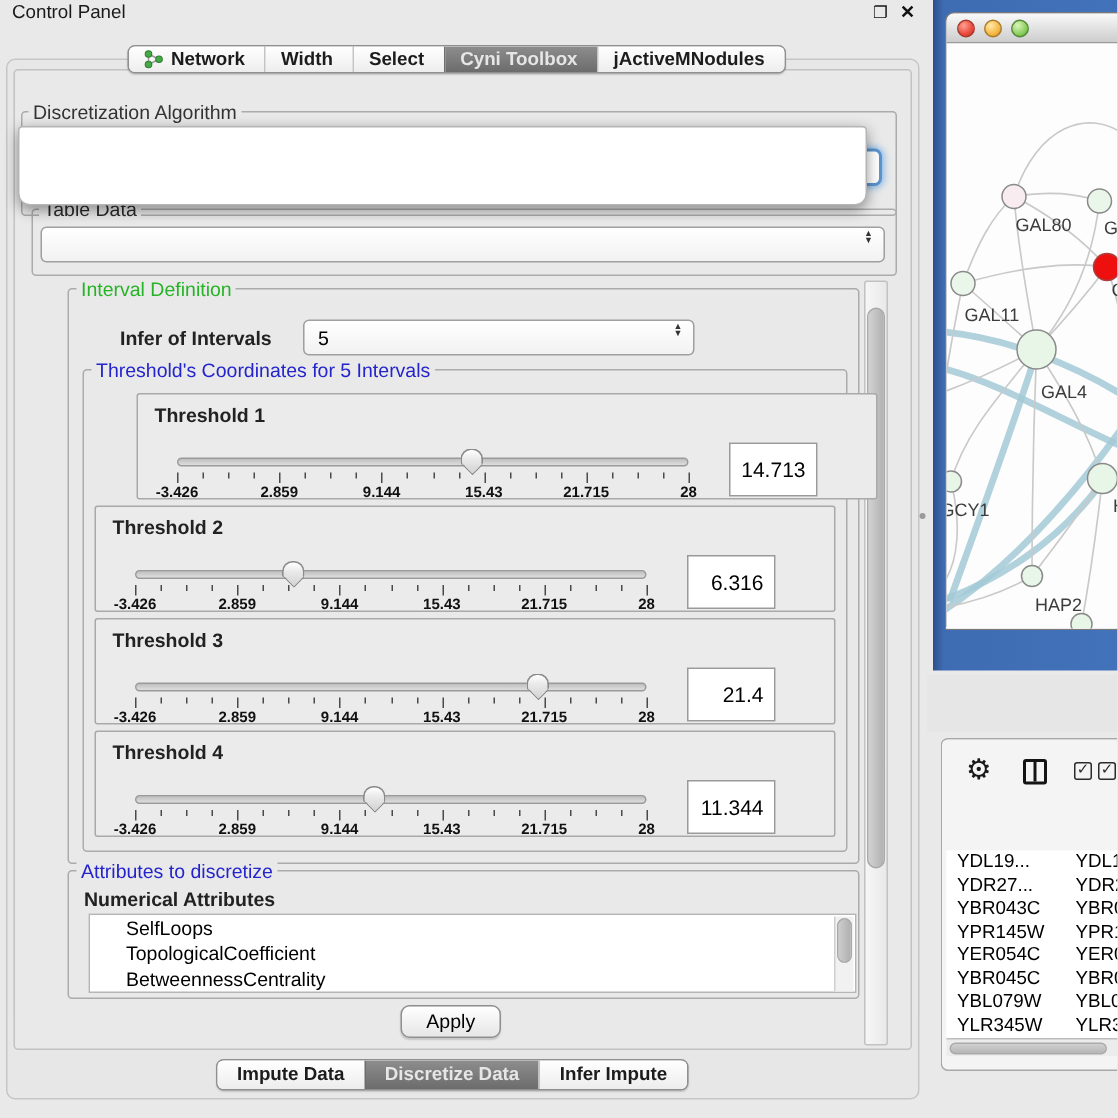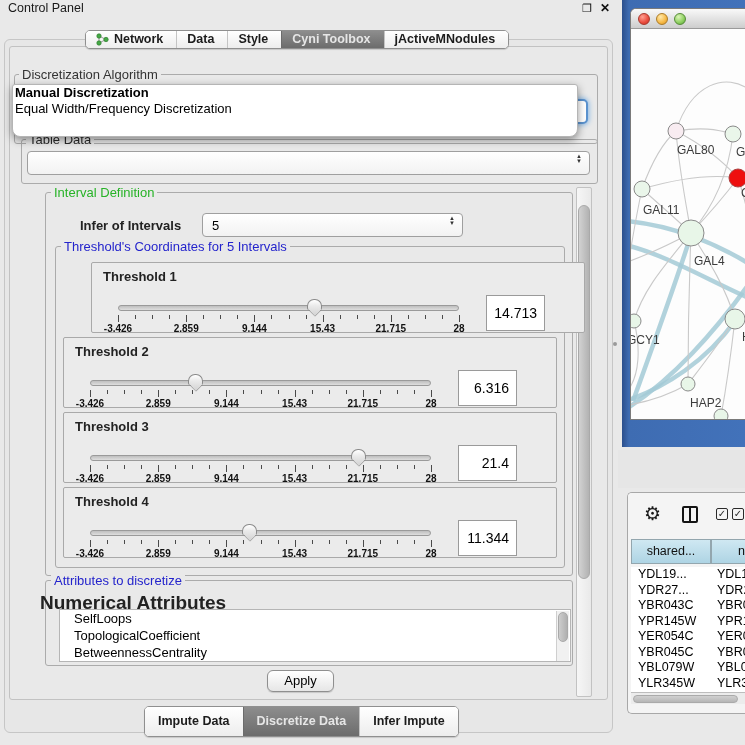--- a/index.html
+++ b/index.html
@@ -23,21 +23,21 @@
   
   .segbar { display:flex; border:1px solid #8f8f8f; border-radius:5px; overflow:hidden; background:#fff;
             box-shadow:0 1px 1px rgba(0,0,0,.15); }
   .seg { display:flex; align-items:center; gap:5px; padding:0 13px; font-size:12.5px; font-weight:700;
          color:#1c1c1c; background:linear-gradient(#ffffff,#ededed); border-left:1px solid #c4c4c4;
          white-space:nowrap; cursor:pointer; }
   .seg:first-child { border-left:none; }
   .seg.active { background:linear-gradient(#8d8d8d,#6c6c6c); color:#e6e6e6; border-left-color:#6c6c6c; }
   #top-tabs { left:85px; top:30px; height:19px; z-index:6; }
   #top-tabs .seg { line-height:17px;padding-left:10px; }
-  #bottom-tabs { left:144px; top:706px; height:31px; z-index:6; }
+  #bottom-tabs { left:144px; top:706px; height:21px; z-index:6; }
   #bottom-tabs .seg { line-height:19px; }
 
   
   .groupbox { border:1px solid #ababab; border-radius:3px; }
   .grouptitle { position:absolute; background:#e9e9e9; padding:0 3px; font-size:13px; line-height:13px; }
 
   #algo-group { left:14px; top:74px; width:584px; height:70px; }
   #algo-title { left:19px; top:68px; color:#333; }
   #algo-combo { left:22px; top:99px; width:566px; height:25px; background:#fff; border:2px solid #5b93cf;
                 border-radius:5px; box-shadow:0 0 5px 1px #86b7e6; }
@@ -89,23 +89,23 @@
             background:linear-gradient(#ffffff,#dcdcdc); cursor:pointer; }
   .handle:after { content:""; position:absolute; left:2.1px; top:4.6px; width:9px; height:9px;
             background:linear-gradient(135deg,#f2f2f2,#d2d2d2); border:1px solid #8a8a8a;
             border-top:none; border-left:none; transform:rotate(45deg); border-radius:1px; }
   .value-box { position:absolute; left:394px; top:32px; width:59px; height:36px; border:1px solid #9a9a9a;
                background:#fff; font-family:"Liberation Sans",sans-serif; font-size:14px; text-align:right;
                padding-right:7px; color:#000; }
 
   #attr-group { left:45px; top:580px; width:528px; height:86px; }
   #attr-title { left:51px; top:574px; color:#2424cc; }
-  #attr-sublabel { left:40px; top:592px; font-size:19px; font-weight:700; }
+  #attr-sublabel { left:56px; top:592px; font-size:13px; font-weight:700; }
   #attr-list { left:59px; top:609px; width:512px; height:53px; background:#fff; border:1px solid #b5b5b5;
-               overflow:hidden; }
+               overflow:hidden;padding-left:10px; }
   .attr-item { font-size:13px; line-height:17px; padding-left:14px; color:#000; cursor:default; }
   #attr-vscroll { position:absolute; right:1px; top:1px; width:13px; height:51px; background:#f1f1f1;
                border-left:1px solid #cfcfcf; }
   #attr-vscroll .thumb { position:absolute; left:1px; top:1px; width:10px; height:30px; border-radius:5px;
                background:linear-gradient(90deg,#cdcdcd,#b0b0b0); border:1px solid #a9a9a9; }
 
   #apply-btn { left:267px; top:670px; width:67px; height:22px; border:1px solid #8f8f8f; border-radius:6px;
                background:linear-gradient(#ffffff,#e6e6e6); font-size:13px; font-family:"Liberation Sans",sans-serif;
                color:#000; cursor:pointer; text-align:center; line-height:20px; box-shadow:0 1px 1px rgba(0,0,0,.15); }
 
@@ -170,42 +170,38 @@
         <line x1="3" y1="3" x2="10" y2="6.5" stroke="#9a9a9a" stroke-width="1"></line>
         <line x1="3" y1="10" x2="10" y2="6.5" stroke="#9a9a9a" stroke-width="1"></line>
         <line x1="3" y1="3" x2="3" y2="10" stroke="#9a9a9a" stroke-width="1"></line>
         <circle cx="3" cy="3" r="2.2" fill="#45a945" stroke="#2e7d2e" stroke-width=".7"></circle>
         <circle cx="3" cy="10" r="2.2" fill="#45a945" stroke="#2e7d2e" stroke-width=".7"></circle>
         <circle cx="10" cy="6.5" r="2.2" fill="#45a945" stroke="#2e7d2e" stroke-width=".7"></circle>
       </svg>
       <span>Network</span>
     </div>
     <div class="seg">
-      <span>Data</span>
-    </div>
-    <div class="seg">
-      <span>Style</span>
+      <span>Width</span>
+    </div>
+    <div class="seg">
+      <span>Select</span>
     </div>
     <div class="seg active">
       <span>Cyni Toolbox</span>
     </div>
     <div class="seg">
       <span>jActiveMNodules</span>
     </div>
   </div>
 
 <div class="abs groupbox" id="algo-group"></div>
 <span class="grouptitle" id="algo-title">Discretization Algorithm</span>
 <div class="abs" id="algo-combo"></div>
 
 <div class="abs" id="algo-popup">
-  <div id="algo-popup-options">
-      <div class="popup-opt selected">Manual Discretization</div>
-      <div class="popup-opt">Equal Width/Frequency Discretization</div>
-    </div>
 </div>
 
 <div class="abs groupbox" id="tabledata-group"></div>
 <span class="grouptitle" id="tabledata-title">Table Data</span>
 <div class="abs combo" id="tabledata-combo">
   <span class="stepper">▲<br>▼</span>
 </div>
 
 <div class="abs" id="main-vscroll">
   <div class="thumb"></div>
@@ -449,24 +445,20 @@
   
 </div>
 
 <div class="abs" id="table-container">
   <div id="table-toolbar">
     <span id="gear-icon">⚙</span>
     <span id="columns-icon"></span>
     <span class="cb-icon" id="cb1">✓</span>
     <span class="cb-icon" id="cb2">✓</span>
   </div>
-  <div id="table-header">
-    <div class="hcell" id="hcell-0">shared...</div>
-    <div class="hcell" id="hcell-1">n</div>
-  </div>
   <div id="table-rows">
       <div class="trow">
         <span class="tcell c0">YDL19...</span>
         <span class="tcell c1">YDL1</span>
       </div>
       <div class="trow">
         <span class="tcell c0">YDR27...</span>
         <span class="tcell c1">YDR2</span>
       </div>
       <div class="trow">

